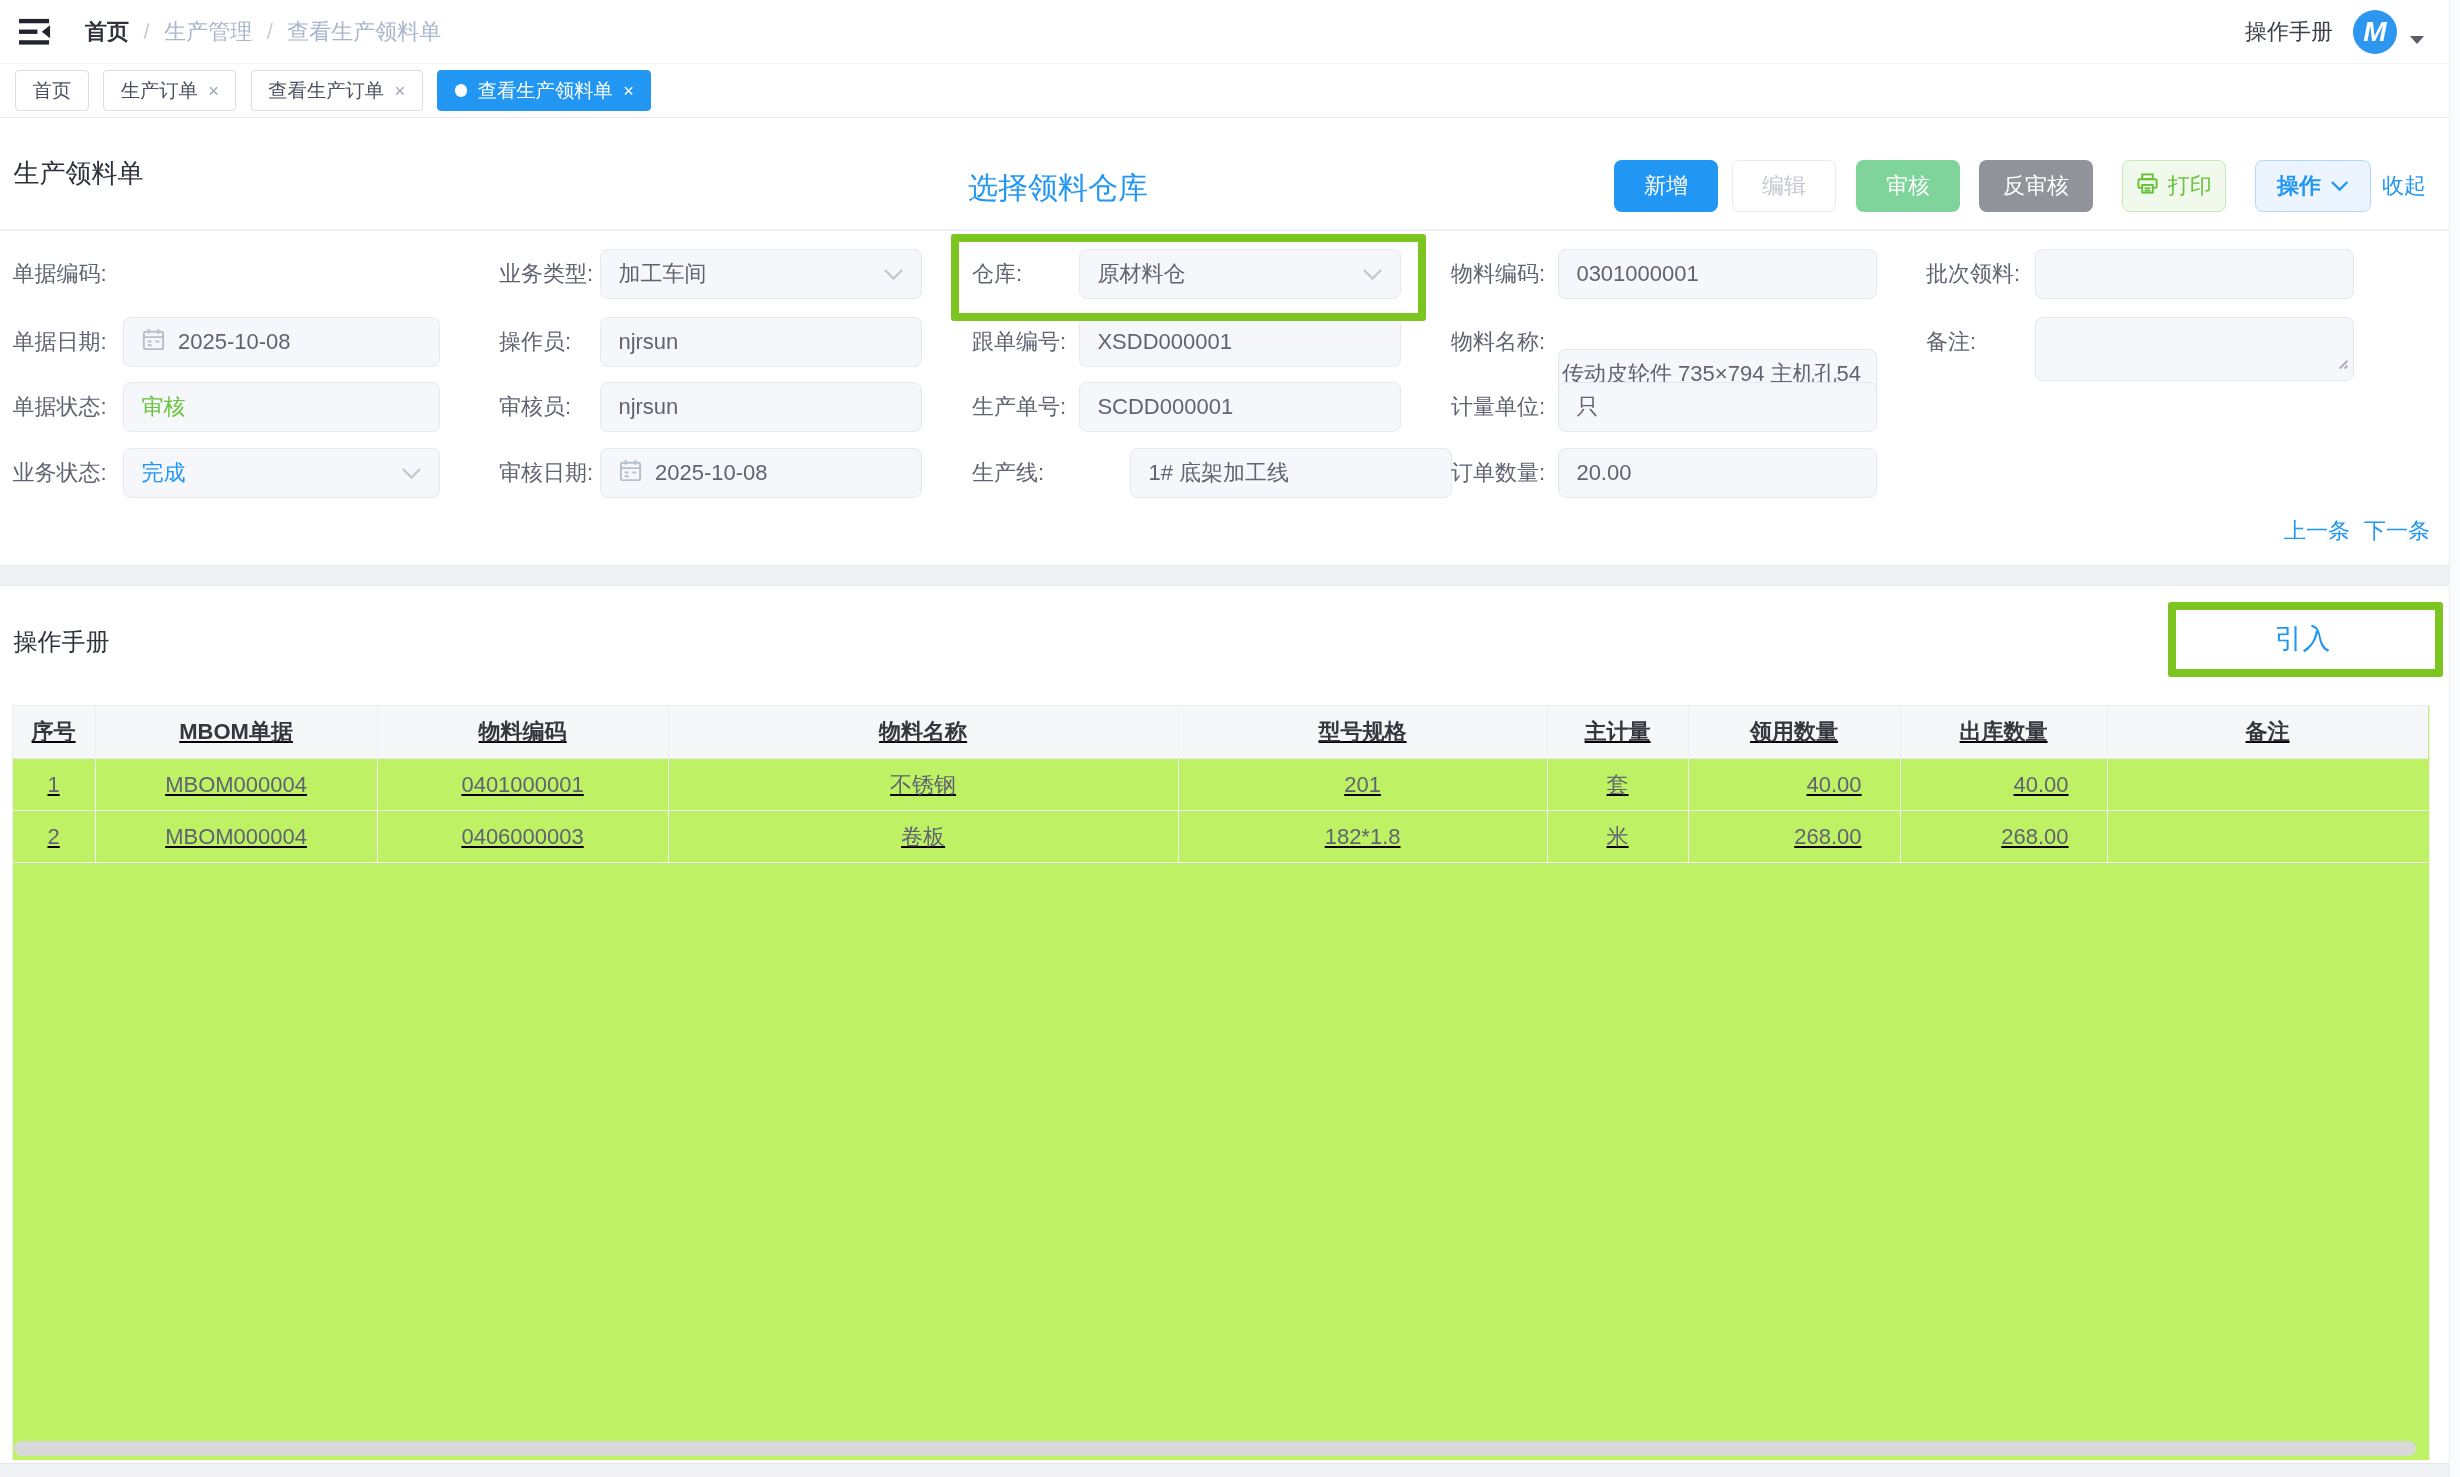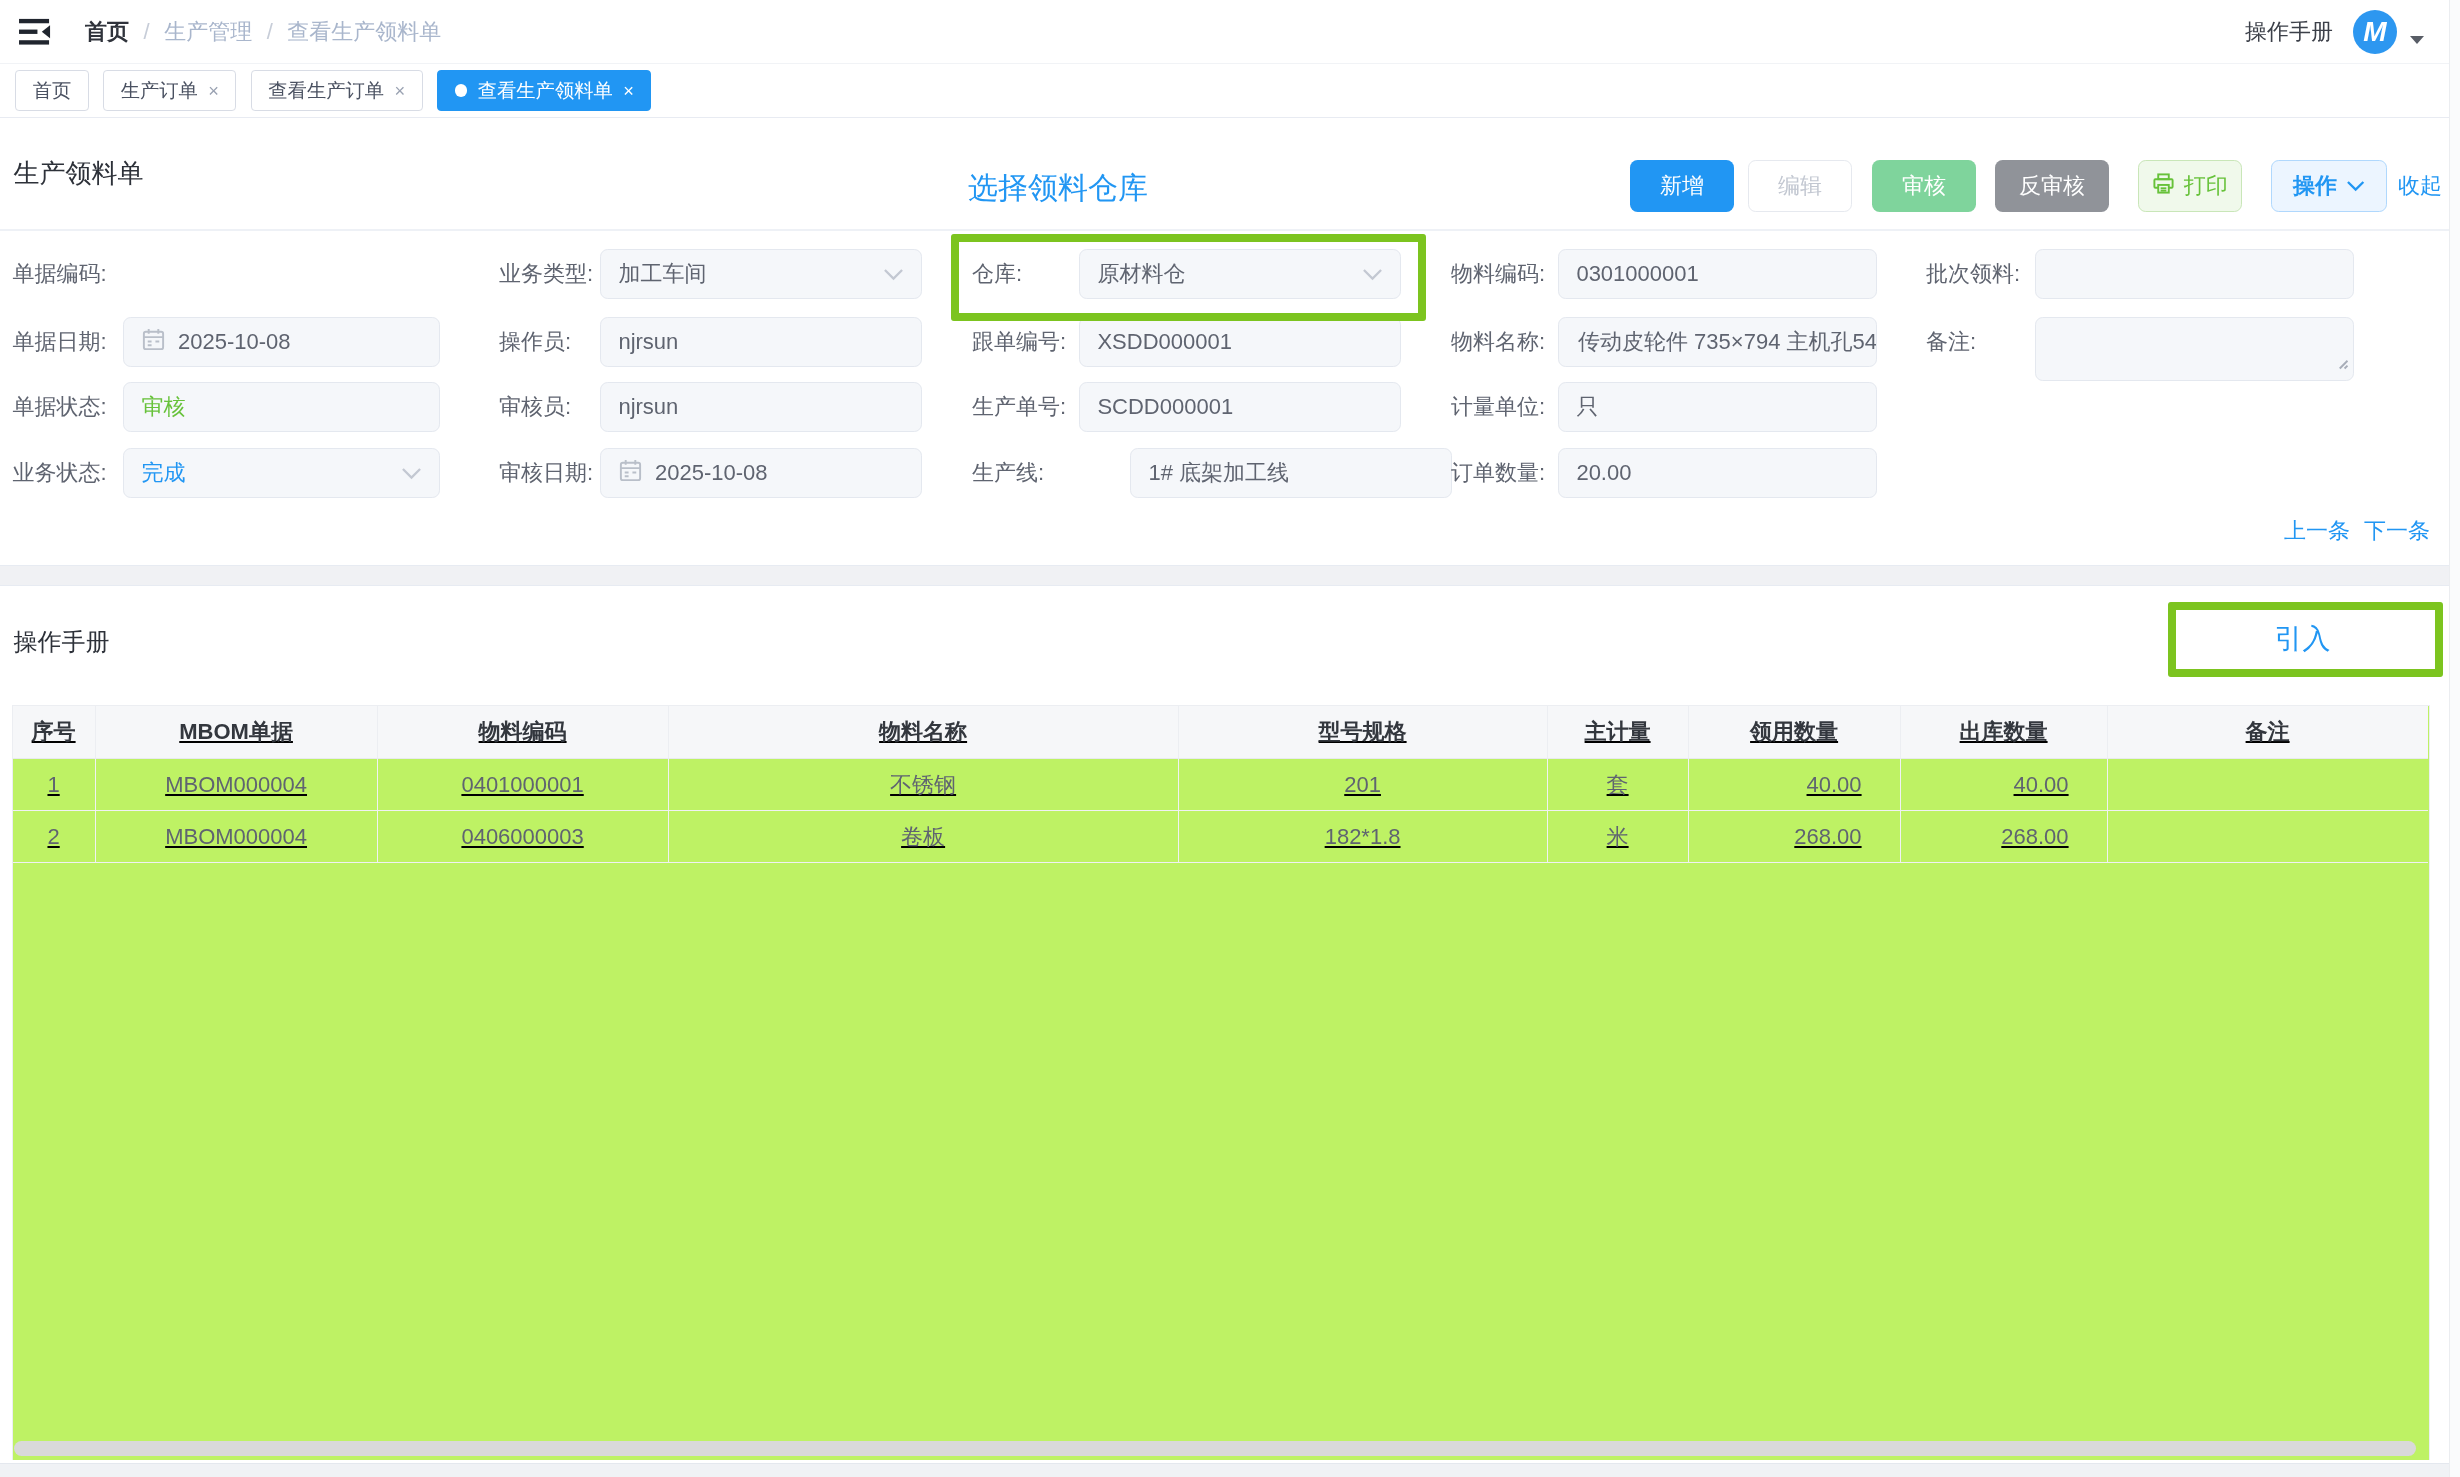--- a/index.html
+++ b/index.html
@@ -34,34 +34,34 @@
   .card1 { position:absolute; left:0; top:118px; width:2460px; height:447px; background:#fff; }
   .strip { position:absolute; left:0; top:565px; width:2460px; height:21px; background:#f0f1f4; border-top:1.9px solid #e7ebf2; border-bottom:1.9px solid #e7ebf2; }
   .card2 { position:absolute; left:0; top:586px; width:2460px; height:878px; background:#fff; border-bottom:1.9px solid #e4e8ee; }
 
   .form-title { position:absolute; left:13.5px; top:156px; font-size:26px; color:#2d3139; font-weight:500; }
   .annotation1 { position:absolute; left:968px; top:168px; font-size:30px; color:#2196f3; font-weight:500; z-index:60; }
   .hr1 { position:absolute; left:0; top:229px; width:2460px; height:1.9px; background:#eef1f6; }
 
   
   .btn { position:absolute; top:160px; height:52px; border-radius:7.7px; font-size:22px;
-         display:flex; align-items:center; justify-content:center; cursor:pointer; white-space:nowrap;margin-left:16px; }
+         display:flex; align-items:center; justify-content:center; cursor:pointer; white-space:nowrap; }
   .btn-add     { left:1614px; width:104px; background:#2196f3; color:#fff; }
   .btn-edit    { left:1732px; width:104px; background:#fff; border:1.9px solid #e6e9ef; color:#c2c7d1; }
   .btn-audit   { left:1856px; width:104px; background:#7fd49c; color:#fff; }
   .btn-unaudit { left:1979px; width:114px; background:#909399; color:#fff; }
   .btn-print   { left:2122px; width:104px; background:#f0f9eb; border:1.9px solid #c9e6b8; color:#67c23a; gap:8.7px; }
   .btn-action  { left:2255px; width:116px; background:#ecf5ff; border:1.9px solid #b0d8fd; color:#2196f3; gap:8.7px;font-weight:bold; }
   .btn-collapse{ left:2382px; width:auto; color:#2196f3; background:none; }
 
   
   .lbl { position:absolute; height:50px; line-height:50px; font-size:22px; color:#5f6470; white-space:nowrap; }
   .box { position:absolute; height:50px; background:#f5f7fa; border:1.9px solid #e4e8ef; border-radius:7.7px;
          font-size:22px; color:#5f6470; display:flex; align-items:center; padding:0 17.4px; white-space:nowrap; overflow:hidden; cursor:pointer; }
-  .box.tight { padding:0 19px; }
+  .box.tight { padding:0 3px;margin-top:32px; }
   .box .chev { margin-left:auto; flex:0 0 auto; }
   .box.area { height:64px; align-items:flex-start; }
   .val-green { color:#67c23a; }
   .val-blue  { color:#2196f3; }
   .cal { margin-right:11.6px; flex:0 0 auto; }
   .resize-corner { position:absolute; right:3.9px; bottom:3.9px; }
 
   .navlink { position:absolute; top:516px; font-size:22px; color:#2196f3; font-weight:500; cursor:pointer; }
 
   

